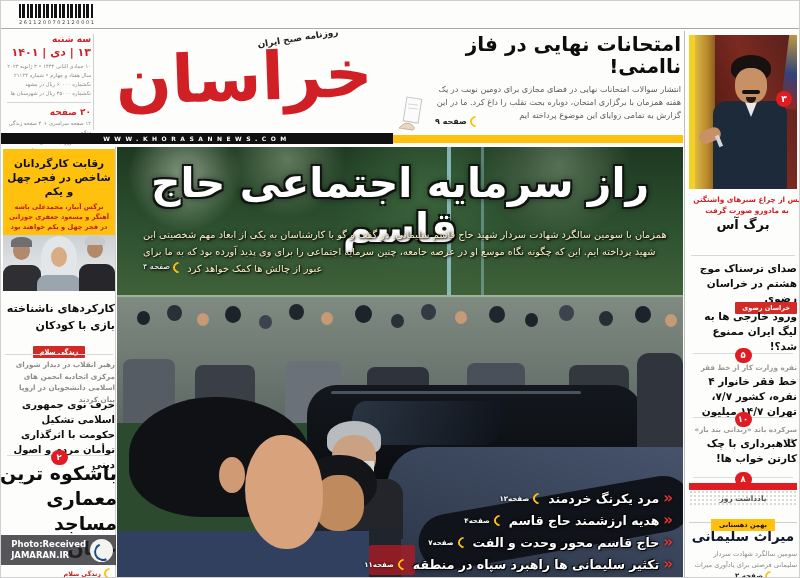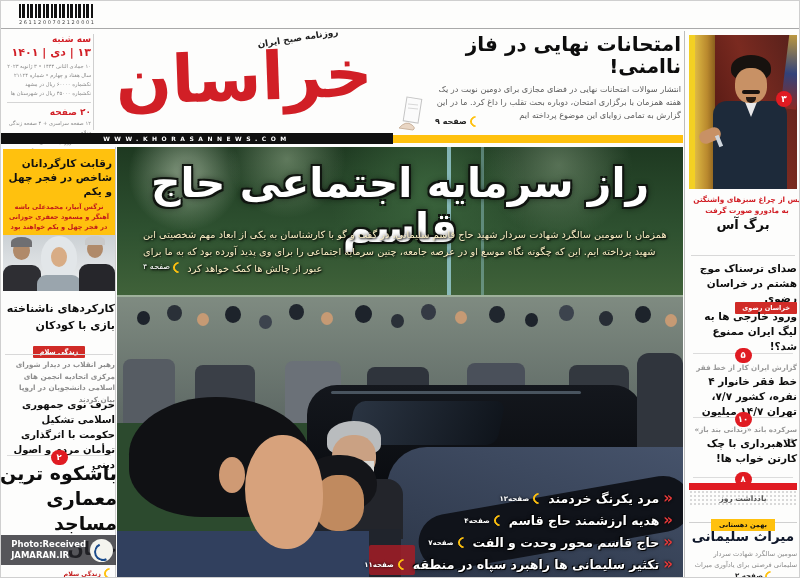--- a/index.html
+++ b/index.html
@@ -75,21 +75,21 @@
     text-align:center;font-size:7.5px;font-weight:bold;color:#555;line-height:17px;}
   .r-author{position:absolute;left:0;top:477px;width:108px;text-align:center;}
   .r-author::before{content:"";position:absolute;left:0;right:0;top:50%;height:1px;background:#d0d0d0;}
   .r-author .yeltag{position:relative;z-index:1;}
   .r-notetitle{position:absolute;left:0;top:493px;width:108px;text-align:center;font-size:13.5px;font-weight:800;color:#0f172a;}
   .r-notedeck{position:absolute;left:0;top:514px;width:108px;text-align:right;font-size:6.7px;color:#8d8d8d;line-height:1.65;}
   .r-notepage{display:inline-flex;align-items:center;gap:2px;font-weight:bold;color:#222;font-size:7px;}
   
   .leftcol{left:2px;top:146px;width:112px;height:432px;}
   .fajrbox{position:absolute;left:0;top:2px;width:112px;height:142px;background:#ffc10e;overflow:hidden;}
-  .fajr-title{padding:7px 3px 0;font-size:10.5px;font-weight:800;color:#111;text-align:right;line-height:1.35;}
+  .fajr-title{padding:7px 3px 0;font-size:10.5px;font-weight:800;color:#111;text-align:center;line-height:1.35;}
   .fajr-deck{font-size:6.6px;color:#c21a1a;font-weight:bold;text-align:center;line-height:1.55;margin-top:3px;padding:0 4px;}
   .fajr-page{display:inline-flex;align-items:center;gap:2px;font-size:6.5px;font-weight:bold;color:#222;}
   .fajr-photo{position:absolute;left:0;bottom:0;width:112px;height:56px;background:linear-gradient(#cbd0d4,#eef0f1);}
   .fp{position:absolute;border-radius:50%;}
   .children-title{position:absolute;left:0;top:154px;width:112px;text-align:right;font-size:11px;font-weight:800;color:#0d0d0d;line-height:1.5;}
   .l-tagrow{position:absolute;left:0;top:192px;width:112px;text-align:center;}
   .ldiv{position:absolute;left:2px;top:207px;width:108px;height:1px;background:#d8d8d8;}
   .leader-kicker{position:absolute;left:0;top:212px;width:112px;text-align:right;font-size:7.2px;color:#8d8d8d;font-weight:bold;line-height:1.6;}
   .leader-title{position:absolute;left:0;top:250px;width:112px;text-align:right;font-size:10px;font-weight:800;color:#0d0d0d;line-height:1.5;}
   .l-badge{position:absolute;left:0;top:298px;width:112px;}
@@ -217,21 +217,21 @@
     </div>
     <div class="rdiv" style="top:220px"></div>
     <div class="rhead" style="top:226px">صدای ترسناک موج هشتم در خراسان رضوی</div>
     <div style="position:absolute;left:0;top:260px;width:108px;text-align:right;">
       <span class="redtag">خراسان رضوی</span>
     </div>
     <div class="rhead" style="top:274px">ورود خارجی ها به لیگ ایران ممنوع شد؟!</div>
     <div class="badge-row" style="position:absolute;left:0;top:308px;width:108px;">
       <span class="badge">۵</span>
     </div>
-    <div class="rkick" style="top:328px">گزارش ایران کار از خط فقر</div>
+    <div class="rkick" style="top:328px">نفره وزارت کار از خط فقر</div>
     <div class="rhead" style="top:339px">خط فقر خانوار ۴ نفره، کشور ۷/۷، تهران ۱۴/۷ میلیون</div>
     <div class="badge-row" style="position:absolute;left:0;top:372px;width:108px;">
       <span class="badge">۱۰</span>
     </div>
     <div class="rkick" style="top:390px">سرکرده باند «زندانی بند باز» بود</div>
     <div class="rhead" style="top:401px">کلاهبرداری با چک کارتن خواب ها!</div>
     <div class="badge-row" style="position:absolute;left:0;top:432px;width:108px;">
       <span class="badge">۸</span>
     </div>
     <div class="r-notebar">

